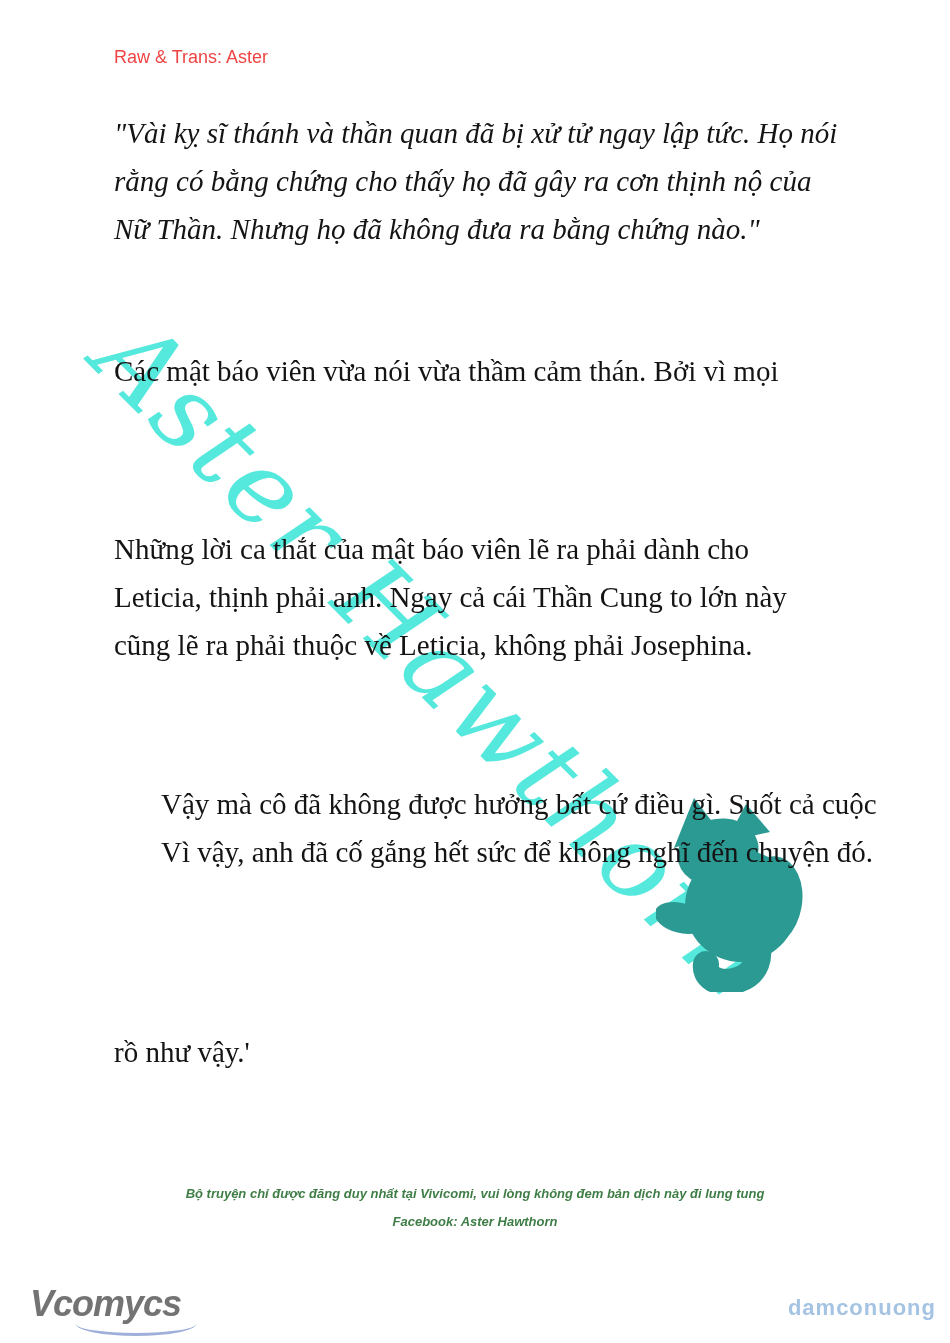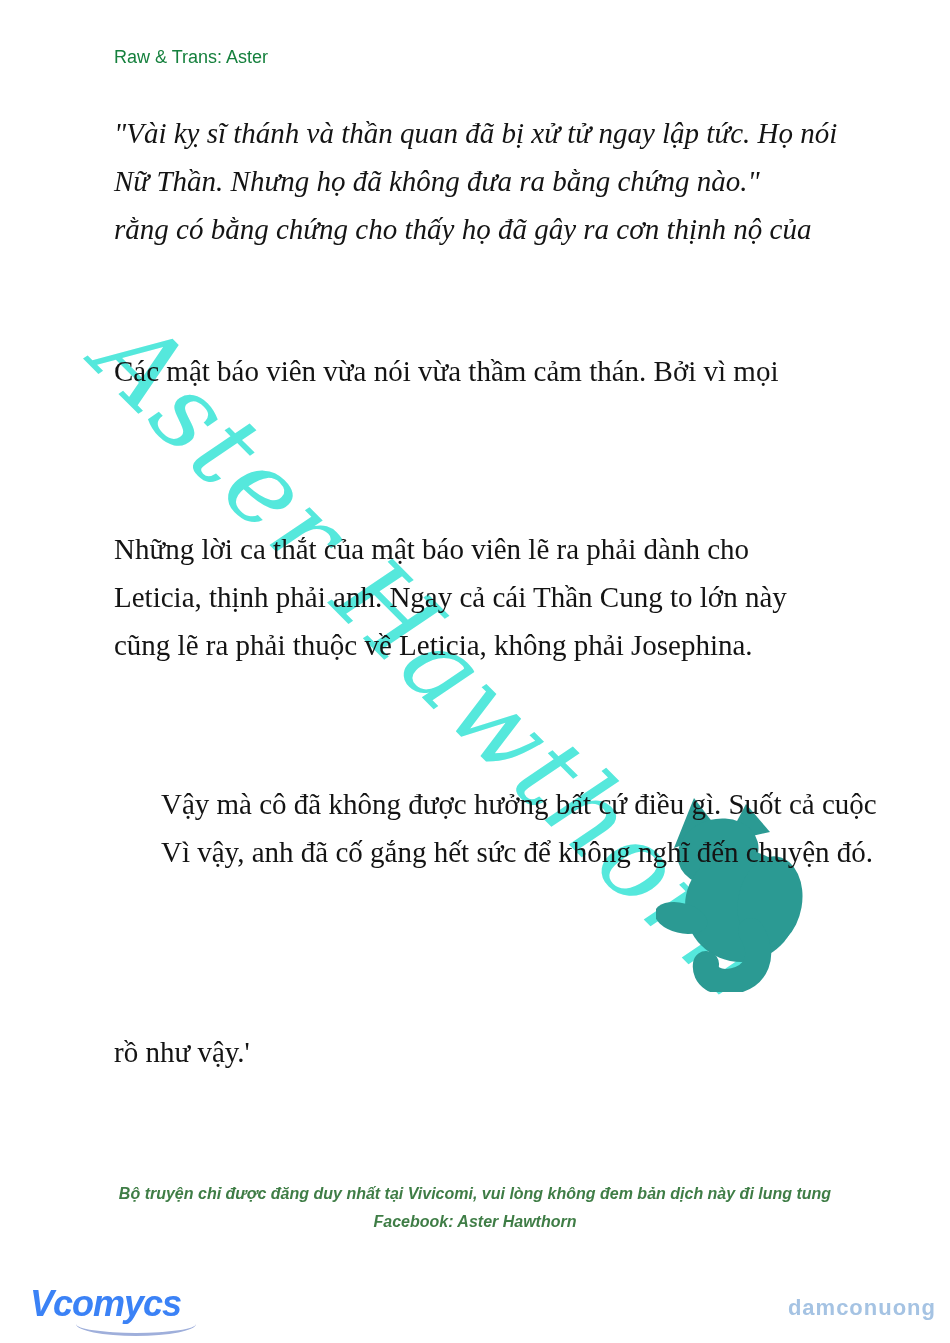--- a/index.html
+++ b/index.html
@@ -30,21 +30,21 @@
     left:656px;top:796px;
     z-index:2;
   }
   .content{position:absolute;inset:0;z-index:3;}
   
   .credit{
     position:absolute;
     left:114px;top:47px;
     font-family:"Liberation Sans", sans-serif;
     font-size:18px;
-    color:#15803d;
+    color:#ef4444;
   }
   .para{
     position:absolute;
     left:114px;
     width:780px;
     font-size:29px;
     line-height:48px;
     color:#141414;
   }
   .para .line{white-space:nowrap;}
@@ -55,33 +55,33 @@
   .p4{top:780px;margin-left:47px;}
   .p5{top:1028px;}
   .footer{
     position:absolute;
     left:0;top:1180px;
     width:950px;
     text-align:center;
     font-family:"Liberation Sans", sans-serif;
     font-style:italic;
     font-weight:bold;
-    font-size:16px;
+    font-size:13px;
     line-height:28px;
     color:#3f7d46;
   }
   .vcomycs{
     position:absolute;
     left:30px;top:1283px;
     font-family:"Liberation Sans", sans-serif;
     font-style:italic;
     font-weight:bold;
     font-size:36px;
     letter-spacing:-1px;
-    color:#3b82f6;
+    color:#737373;
   }
   .vcomycs .swoosh{
     display:block;
     width:120px;height:12px;
     margin:-4px 0 0 46px;
     border-bottom:3px solid #9fafdb;
     border-radius:0 0 60px 60px / 0 0 12px 12px;
   }
   .damconuong{
     position:absolute;
@@ -120,22 +120,22 @@
       <path d="M95,135 C110,160 100,180 78,185 C60,189 48,180 50,168" fill="none" stroke="#2b9a93" stroke-width="26" stroke-linecap="round"></path>
     </g>
   </svg>
 
   <div class="content">
 
     <div class="credit">Raw &amp; Trans: Aster</div>
 
     <div class="para quote p1">
       <div class="line">"Vài kỵ sĩ thánh và thần quan đã bị xử tử ngay lập tức. Họ nói</div>
+      <div class="line">rằng có bằng chứng cho thấy họ đã gây ra cơn thịnh nộ của</div>
       <div class="line">Nữ Thần. Nhưng họ đã không đưa ra bằng chứng nào."</div>
-      <div class="line">rằng có bằng chứng cho thấy họ đã gây ra cơn thịnh nộ của</div>
     </div>
 
     <div class="para p2">
       <div class="line">Các mật báo viên vừa nói vừa thầm cảm thán. Bởi vì mọi</div>
     </div>
 
     <div class="para p3">
       <div class="line">Những lời ca thắt của mật báo viên lẽ ra phải dành cho</div>
       <div class="line">Leticia, thịnh phải anh. Ngay cả cái Thần Cung to lớn này</div>
       <div class="line">cũng lẽ ra phải thuộc về Leticia, không phải Josephina.</div>

